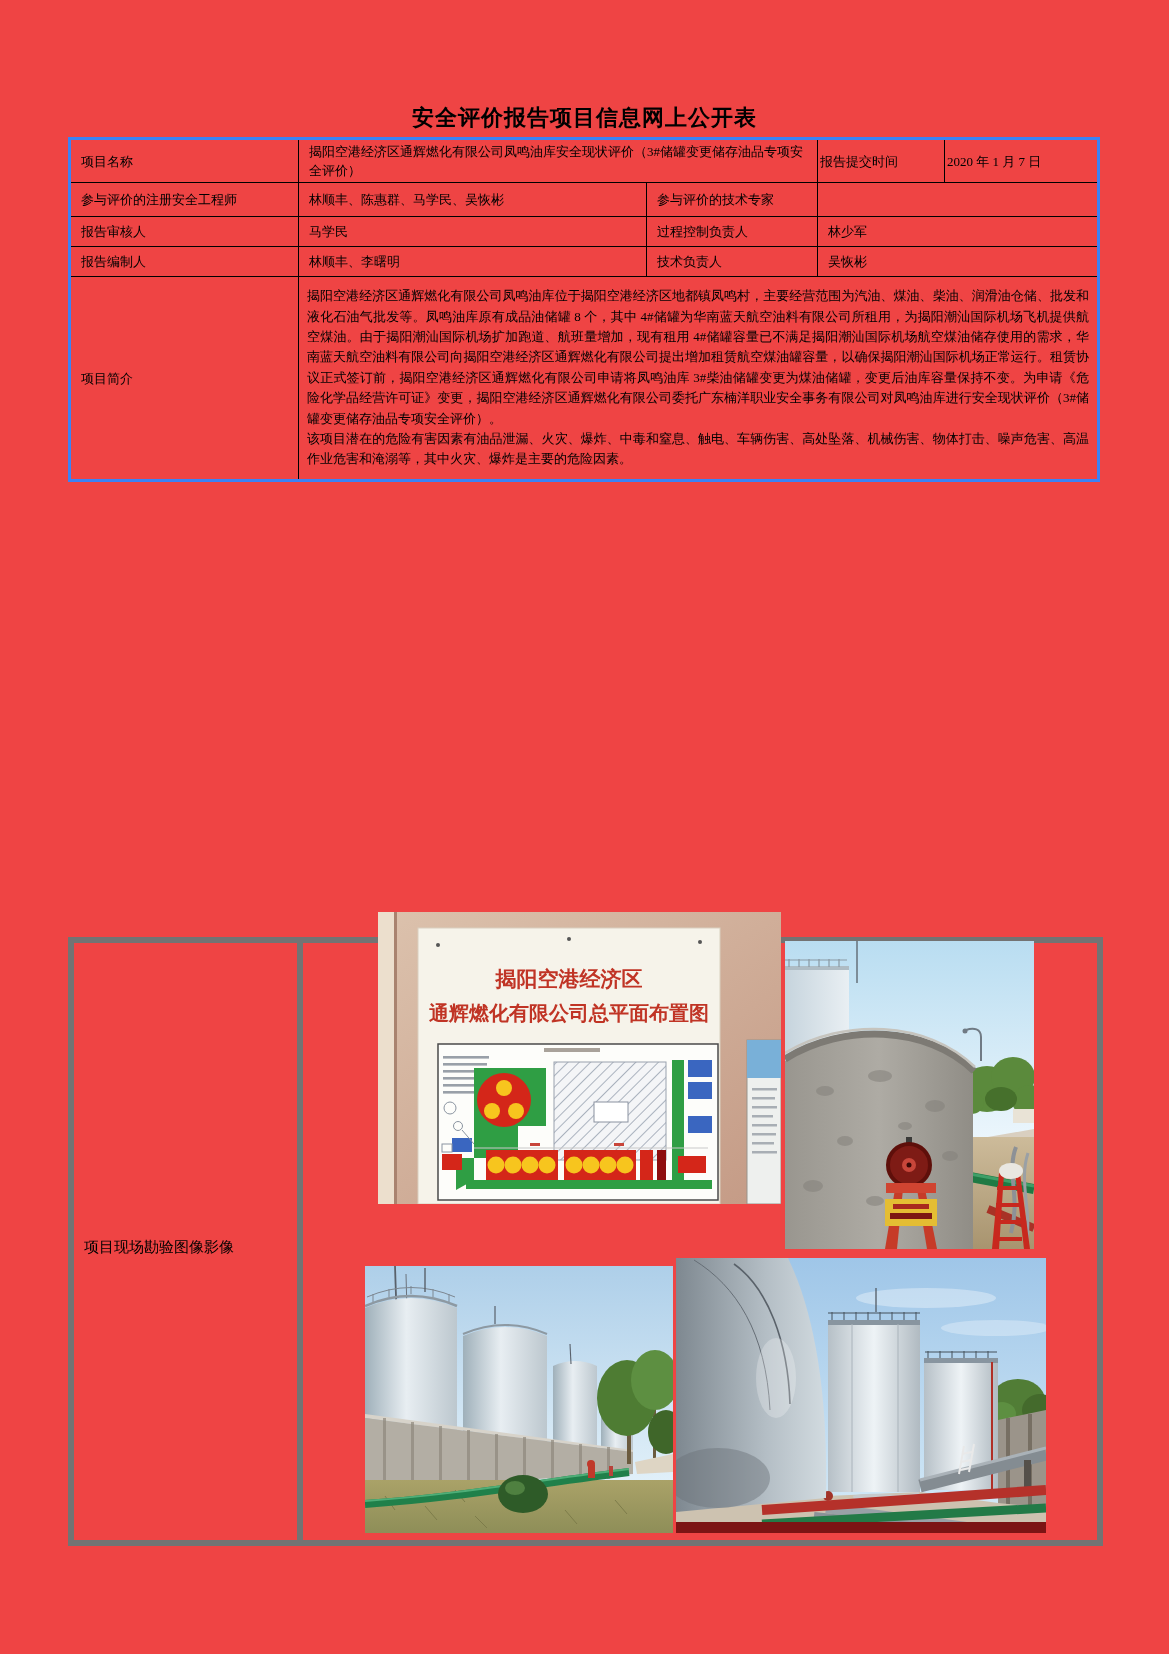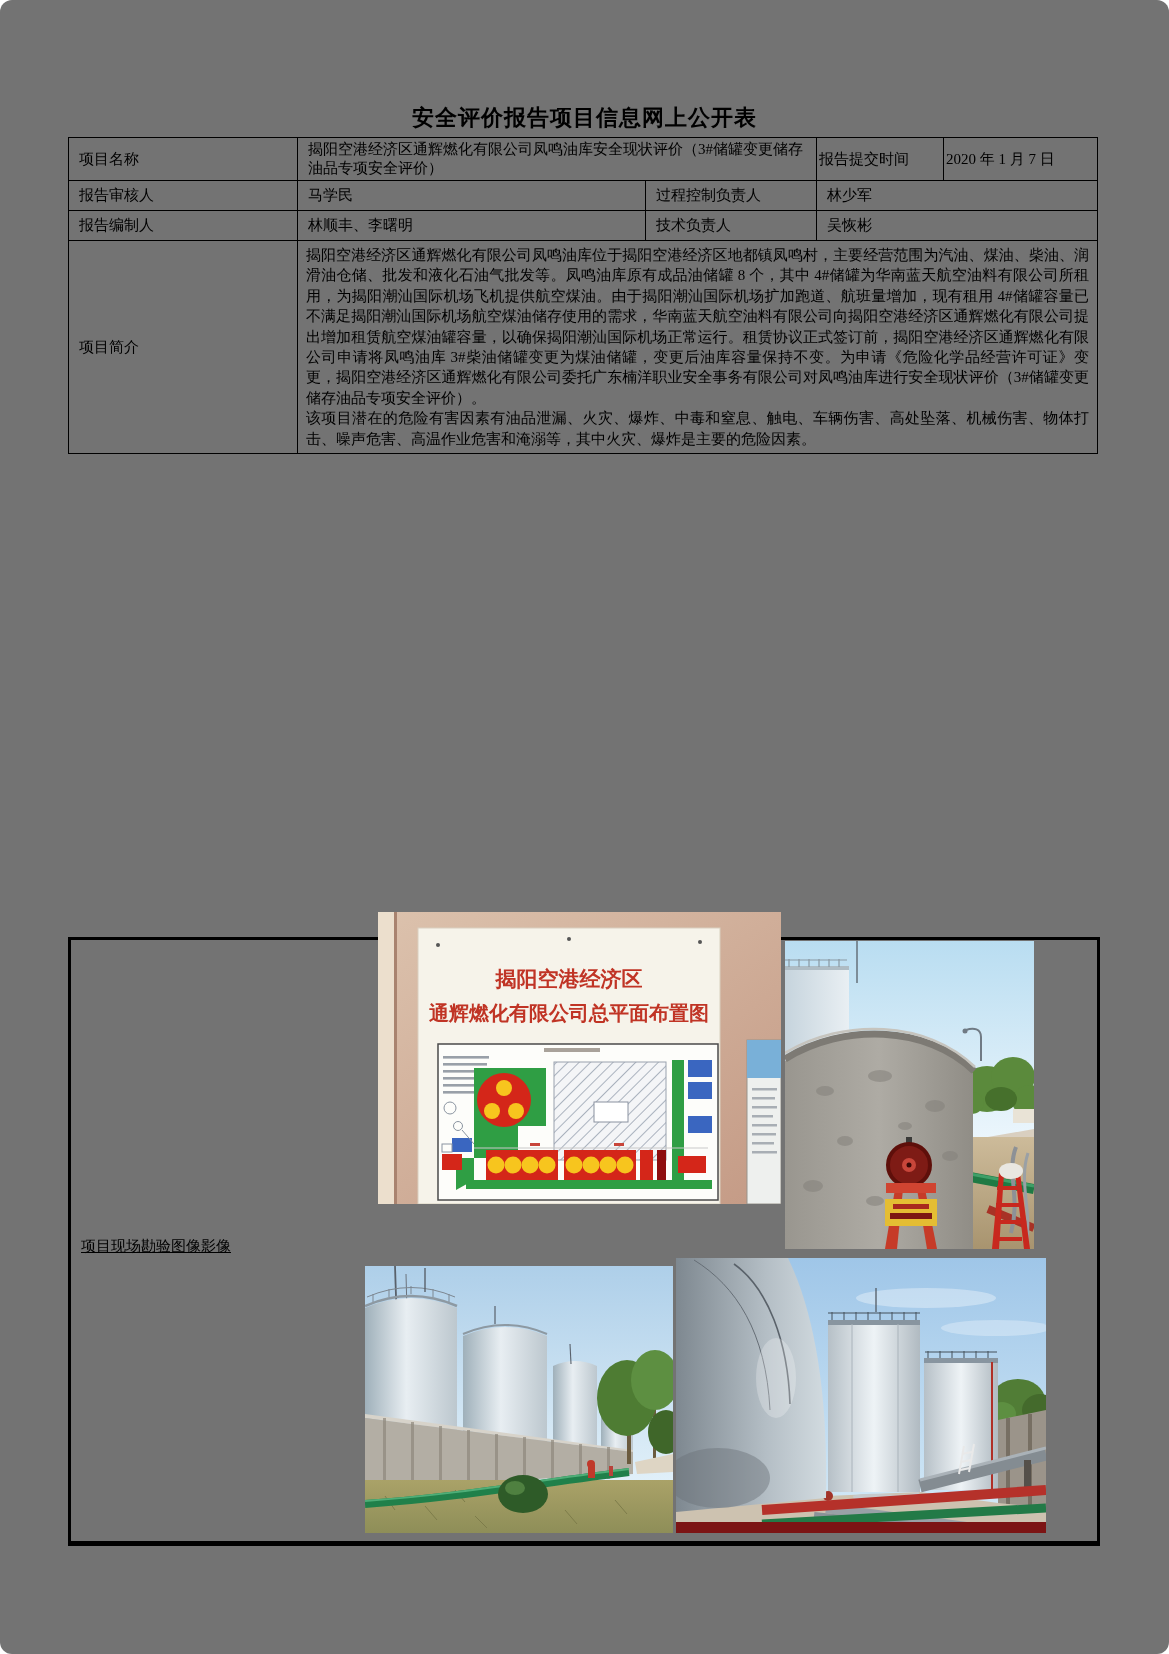--- a/index.html
+++ b/index.html
@@ -1,36 +1,36 @@
 <!DOCTYPE html>
 <html><head>
 <meta charset="utf-8">
 <style>
   html,body{margin:0;padding:0;background:#fff;}
   .page{
-    position:relative;width:1169px;height:1654px;background:#737373;
-    font-family:"Liberation Serif","DejaVu Serif",serif;color:#000;overflow:hidden;border-radius:12px;
+    position:relative;width:1169px;height:1654px;background:#ef4444;
+    font-family:"Liberation Serif","DejaVu Serif",serif;color:#000;overflow:hidden;
   }
   .doc-title{
     position:absolute;top:103px;left:0;width:100%;margin:0;
     text-align:center;font-size:22px;font-weight:bold;letter-spacing:1px;
   }
   table.t1{
     position:absolute;left:68px;top:137px;width:1029px;
     border-collapse:collapse;table-layout:fixed;
-    border:1px solid #3b82f6;font-size:15px;
+    border:3px solid #3b82f6;font-size:13px;
   }
   table.t1 td{border:1px solid #000;vertical-align:middle;padding:2px 8px 2px 10px;line-height:19px;}
   table.t1 td.ctr{text-align:left;padding:2px 2px;}
   table.t2{
     position:absolute;left:68px;top:937px;width:1029px;height:609px;
     border-collapse:collapse;table-layout:fixed;
     border:3px solid #000;border-bottom-width:5px;font-size:15px;
   }
-  table.t2 td{border:2px solid #737373;vertical-align:middle;padding:14px 8px 2px 10px;text-decoration:underline;}
+  table.t2 td{border:6px solid #737373;vertical-align:middle;padding:14px 8px 2px 10px;}
   .brief p{margin:0;text-align:justify;line-height:20.4px;}
   .photo{position:absolute;overflow:hidden;}
   .photo svg{display:block;width:100%;height:100%;}
 </style>
 </head>
 <body>
 
 <div class="page">
 
   <h1 class="doc-title">安全评价报告项目信息网上公开表</h1>
@@ -43,20 +43,26 @@
       <col style="width:127px">
         <col style="width:154px">
     </colgroup>
     <tbody>
         <tr style="height:41px">
       <td>项目名称</td>
       <td colspan="2">揭阳空港经济区通辉燃化有限公司凤鸣油库安全现状评价（3#储罐变更储存油品专项安全评价）</td>
       <td class="ctr">报告提交时间</td>
       <td class="ctr">2020 年 1 月 7 日</td>
     </tr>
+    <tr style="height:34px">
+      <td>参与评价的注册安全工程师</td>
+      <td>林顺丰、陈惠群、马学民、吴恢彬</td>
+      <td>参与评价的技术专家</td>
+      <td colspan="2"></td>
+    </tr>
     <tr style="height:30px">
       <td>报告审核人</td>
       <td>马学民</td>
       <td>过程控制负责人</td>
       <td colspan="2">林少军</td>
     </tr>
     <tr style="height:30px">
       <td>报告编制人</td>
       <td>林顺丰、李曙明</td>
       <td>技术负责人</td>

